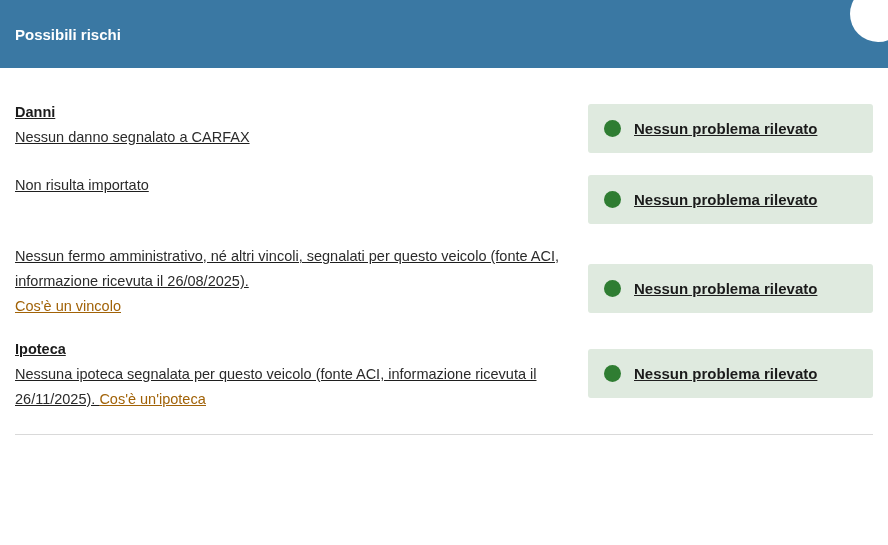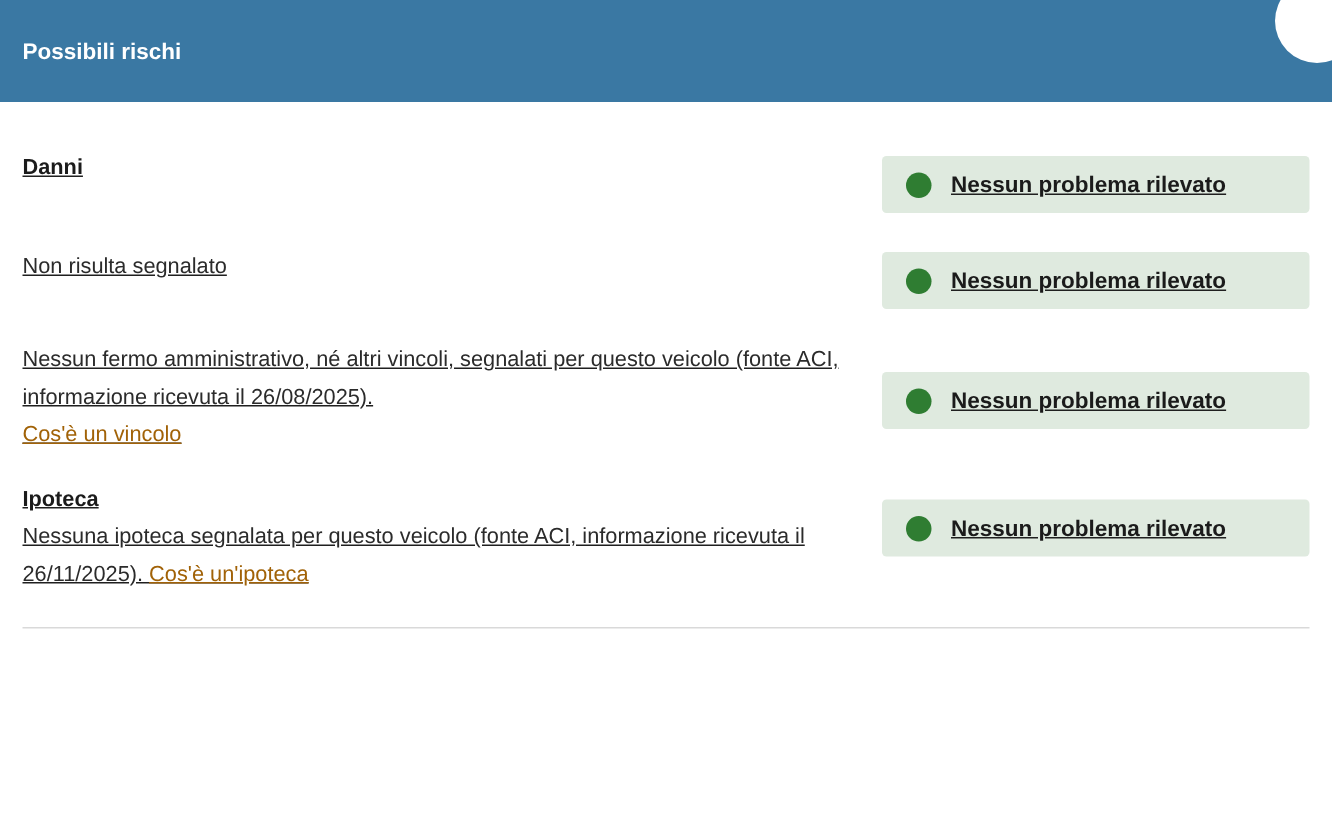--- a/index.html
+++ b/index.html
@@ -78,21 +78,21 @@
   }
   .risk-link {
     color: #a16207;
     text-decoration: underline;
     cursor: pointer;
   }
 
   .status-badge {
     background: #dfeadf;
     border-radius: 3px;
-    height: 38px;
+    height: 49px;
     width: 285px;
     flex: 0 0 285px;
     display: flex;
     align-items: center;
     padding-left: 16px;
     margin-top: 2px;
   }
   .status-dot {
     width: 17px;
     height: 17px;
@@ -129,30 +129,31 @@
   <div class="section-header">
     <span>Possibili rischi</span>
     <span class="corner-circle"></span>
   </div>
 
   <div class="risk-list">
 
     <div class="risk-row row-danni">
       <div class="risk-text">
         <div class="risk-title">Danni</div>
+        <div class="risk-desc"><span>Nessun danno segnalato a CARFAX</span></div>
       </div>
       <div class="status-badge">
         <span class="status-dot"></span>
         <span class="status-label">Nessun problema rilevato</span>
       </div>
     </div>
 
     <div class="risk-row row-importazione">
       <div class="risk-text">
-        <div class="risk-desc"><span>Non risulta segnalato</span></div>
+        <div class="risk-desc"><span>Non risulta importato</span></div>
       </div>
       <div class="status-badge">
         <span class="status-dot"></span>
         <span class="status-label">Nessun problema rilevato</span>
       </div>
     </div>
 
     <div class="risk-row row-vincolo">
       <div class="risk-text">
         <div class="risk-desc">

